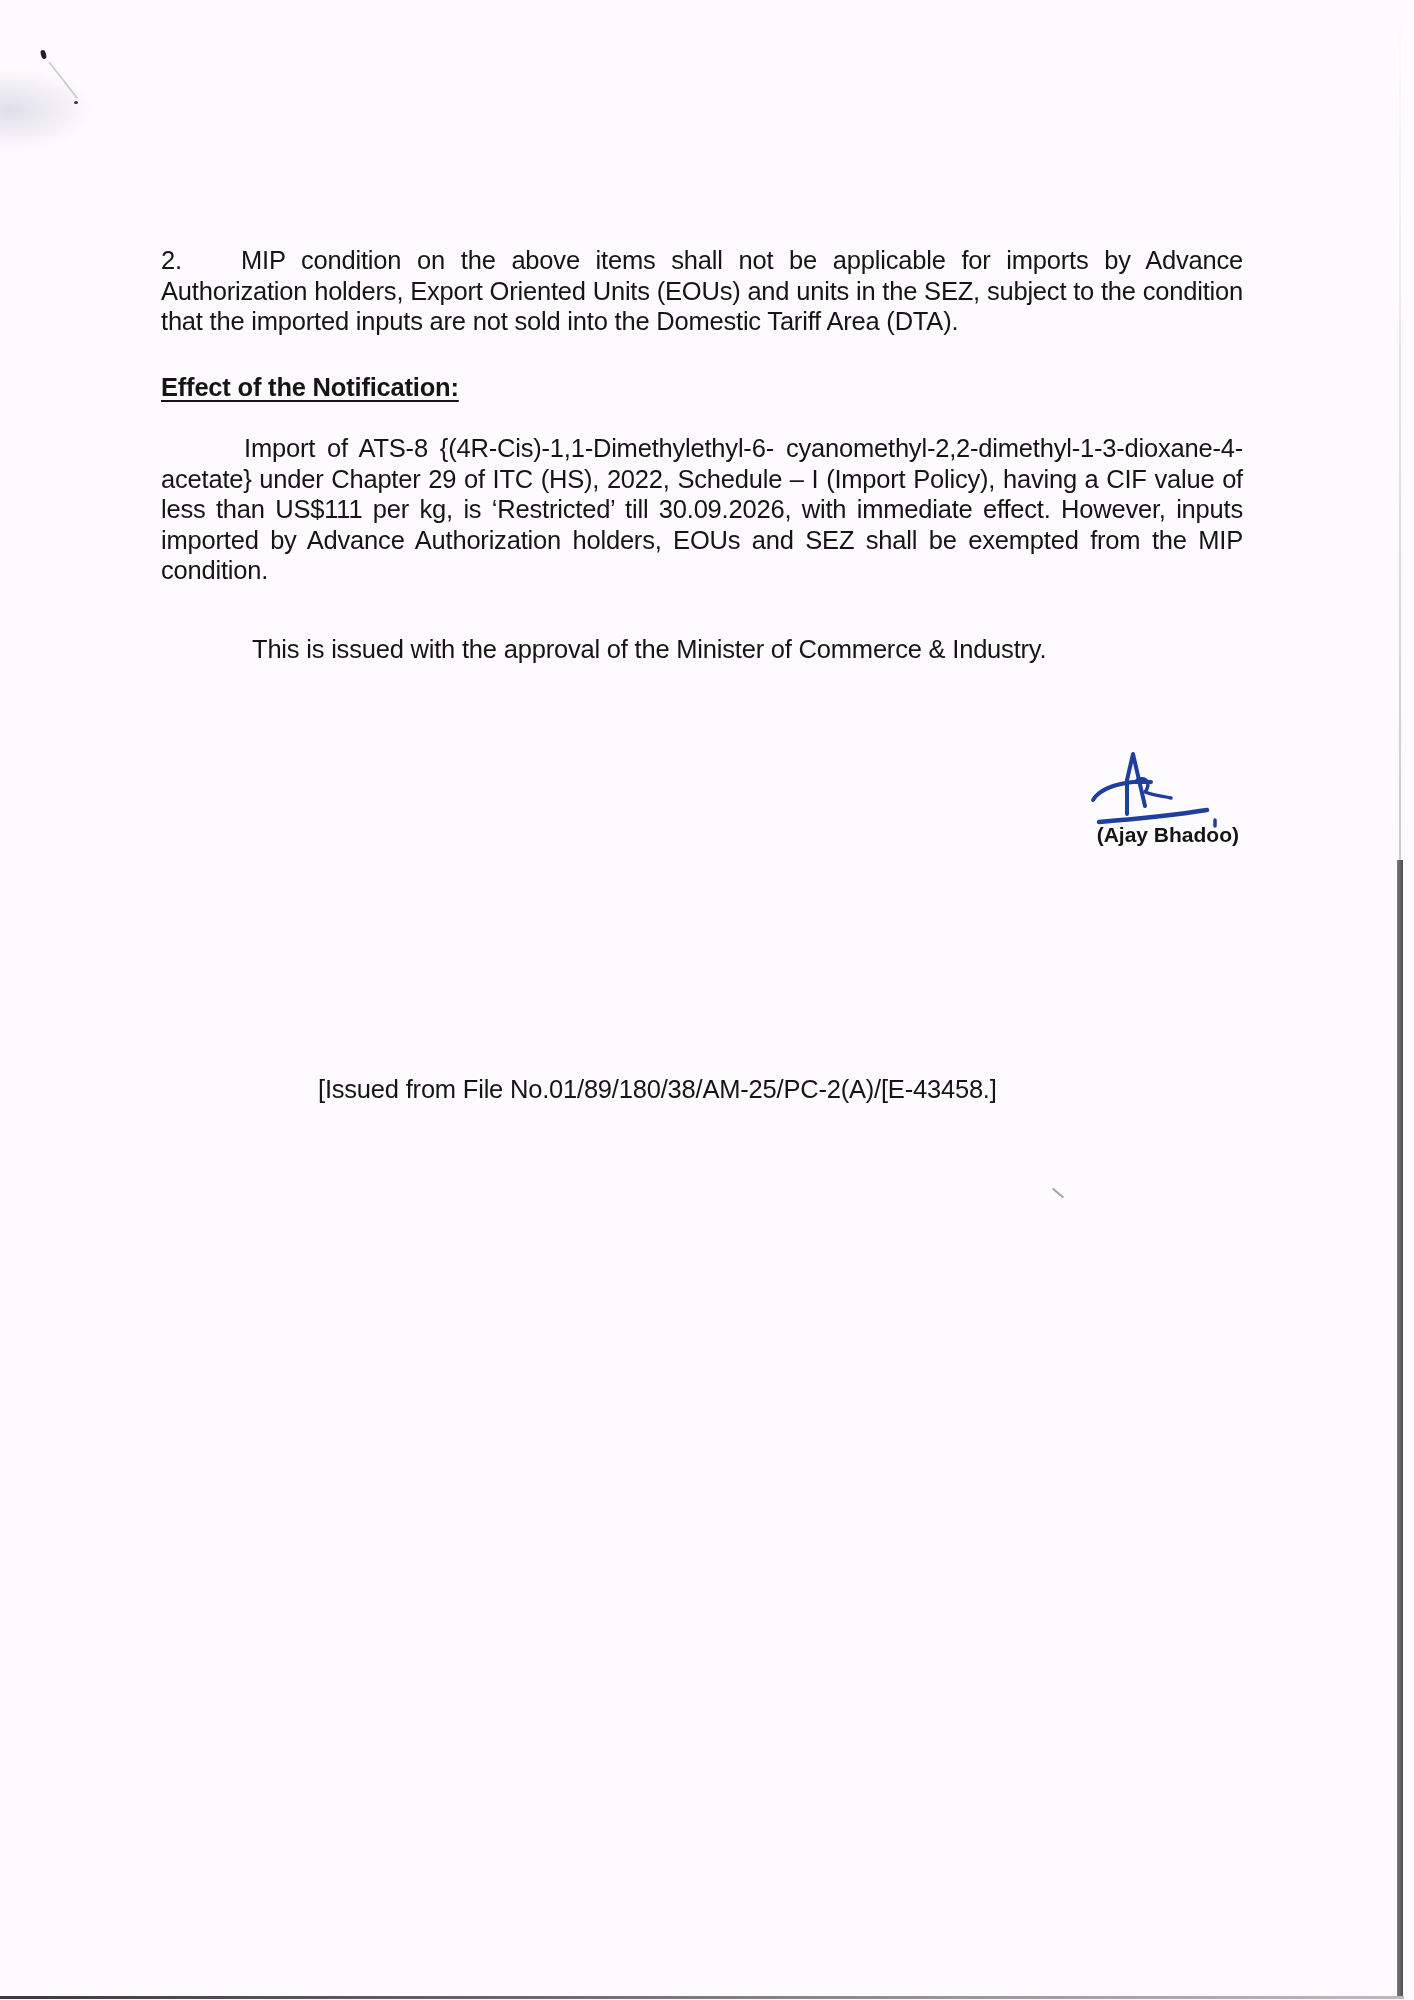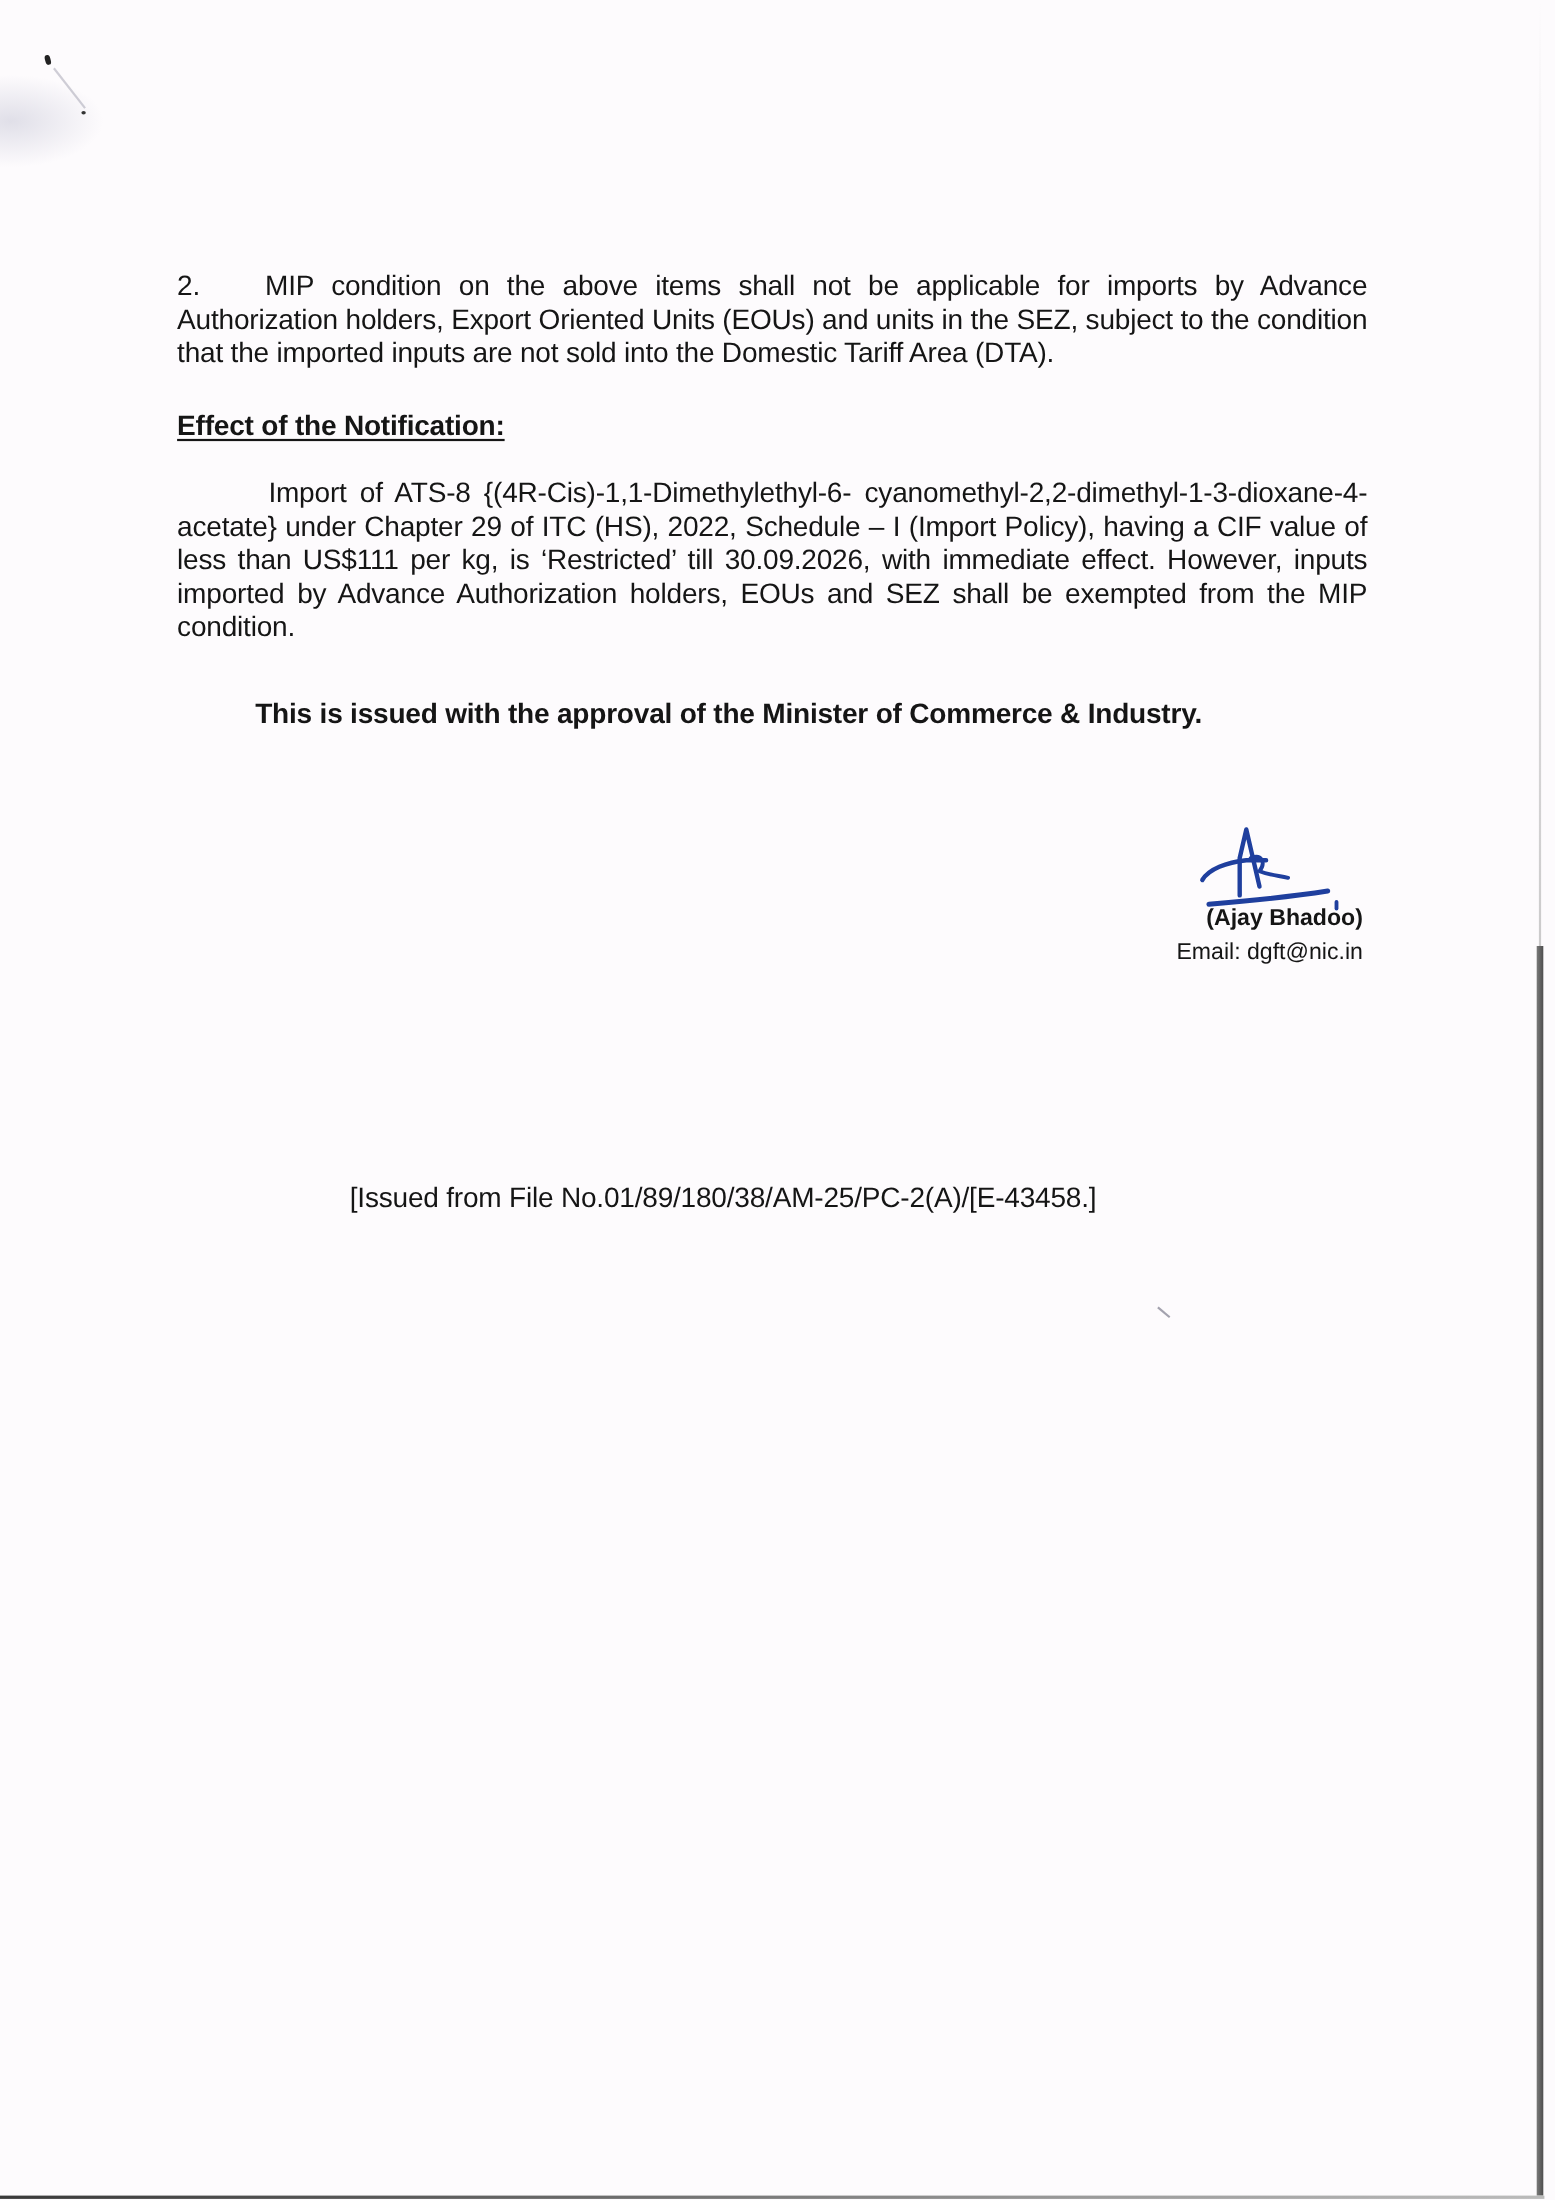--- a/index.html
+++ b/index.html
@@ -89,23 +89,22 @@
     }
     .heading {
       left: 161px;
       top: 372px;
       font-weight: bold;
       text-decoration: underline;
       text-underline-offset: 4px;
       text-decoration-thickness: 2px;
     }
     .approval {
-      left: 232px;
+      left: 252px;
       top: 634px;
-      font-weight: bold;
     }
     .sig-block {
       position: absolute;
       right: 175px;
       top: 820px;
       text-align: right;
       font-family: "Liberation Sans", sans-serif;
       font-size: 21px;
       line-height: 30.5px;
     }
@@ -146,21 +145,20 @@
       <path d="M38 60 C 44 50, 60 44, 78 42 L 96 42" stroke-width="4"></path>
       <path d="M72 74 L 72 40 L 78 14 L 90 66" stroke-width="4"></path>
       <path d="M82 40 C 92 36, 96 44, 90 52 C 100 56, 108 56, 116 58" stroke-width="3.5"></path>
       <path d="M44 82 C 80 79, 120 75, 152 70" stroke-width="4.5"></path>
       <path d="M160 80 L 160 86" stroke-width="3.5"></path>
     </g>
   </svg>
 
   <div class="sig-block">
     <div class="bold">(Ajay Bhadoo)</div>
-    <div>Email: dgft@nic.in</div>
   </div>
 
   <div class="text file-ref">[Issued from File No.01/89/180/38/AM-25/PC-2(A)/[E-43458.]</div>
 
   <div class="edge-right-faint"></div>
   <div class="edge-right"></div>
   <div class="edge-bottom"></div>
 </div>
 
 </body></html>

